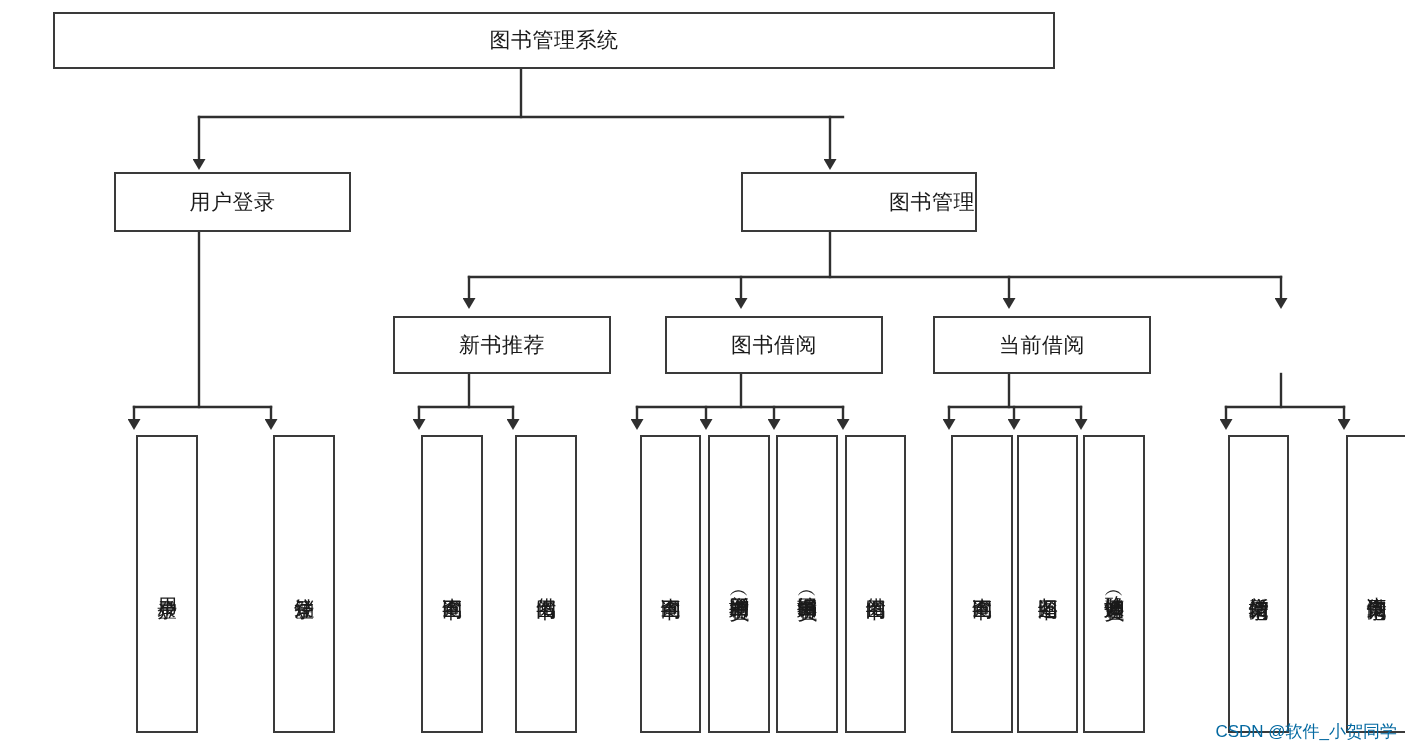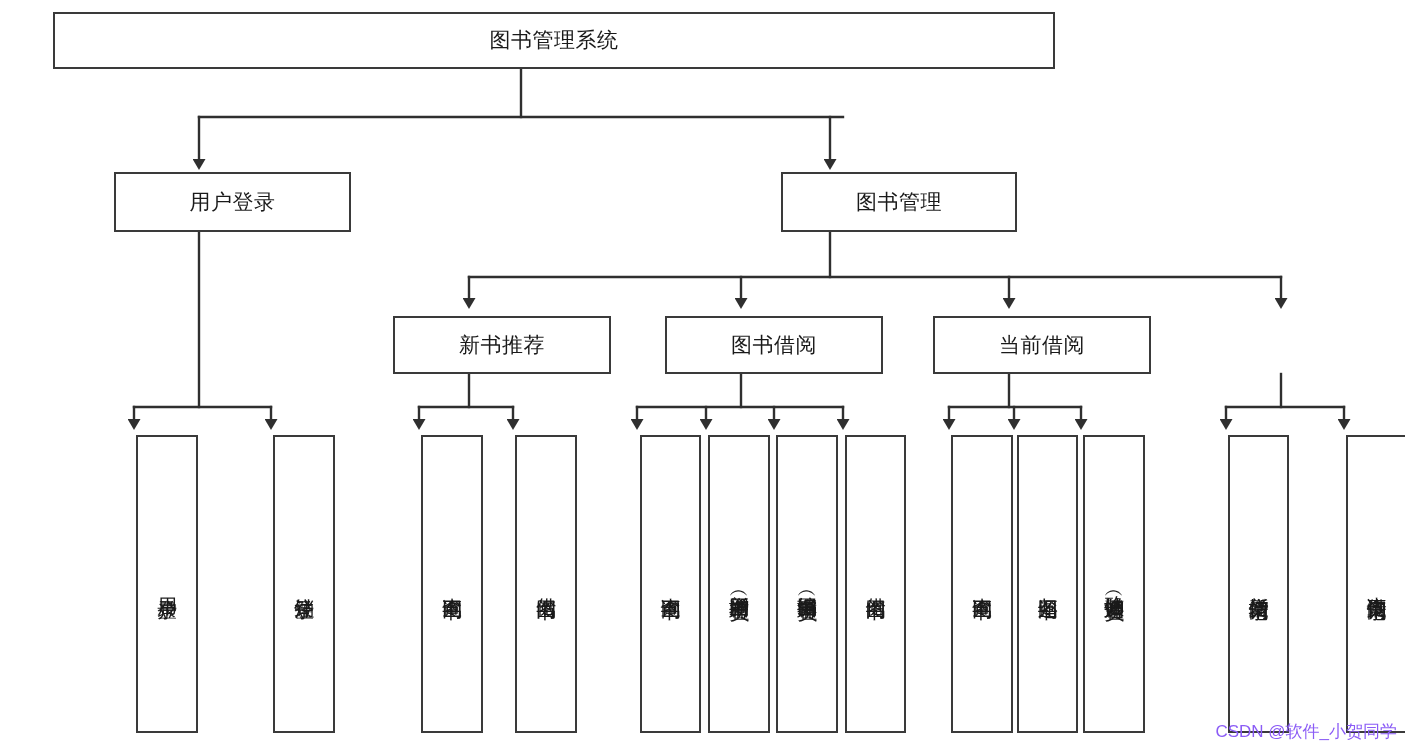--- a/index.html
+++ b/index.html
@@ -52,21 +52,21 @@
     top: 0;
     width: 1405px;
     height: 747px;
     pointer-events: none;
   }
   .watermark {
     position: absolute;
     right: 8px;
     bottom: 4px;
     font-size: 17px;
-    color: #8b5cf6;
+    color: #0369a1;
     white-space: nowrap;
   }
 </style>
 </head>
 <body>
 
 <div id="canvas">
 
   <svg id="wires" viewBox="0 0 1405 747">
     <defs>
@@ -118,21 +118,21 @@
     </g>
   </svg>
 
   <div class="node horiz" style="left:20px; top:12px; width:1002px; height:57px;">
     <span>图书管理系统</span>
   </div>
 
   <div class="node horiz" style="left:81px; top:172px; width:237px; height:60px;">
     <span>用户登录</span>
   </div>
-  <div class="node horiz" style="left:748px; top:172px; width:236px; height:60px;">
+  <div class="node horiz" style="left:708px; top:172px; width:236px; height:60px;justify-content:flex-end;">
     <span>图书管理</span>
   </div>
 
   <div class="node horiz" style="left:360px; top:316px; width:218px; height:58px;">
     <span>新书推荐</span>
   </div>
   <div class="node horiz" style="left:900px; top:316px; width:218px; height:58px;">
     <span>当前借阅</span>
   </div>
   <div class="node horiz" style="left:632px; top:316px; width:218px; height:58px;">

